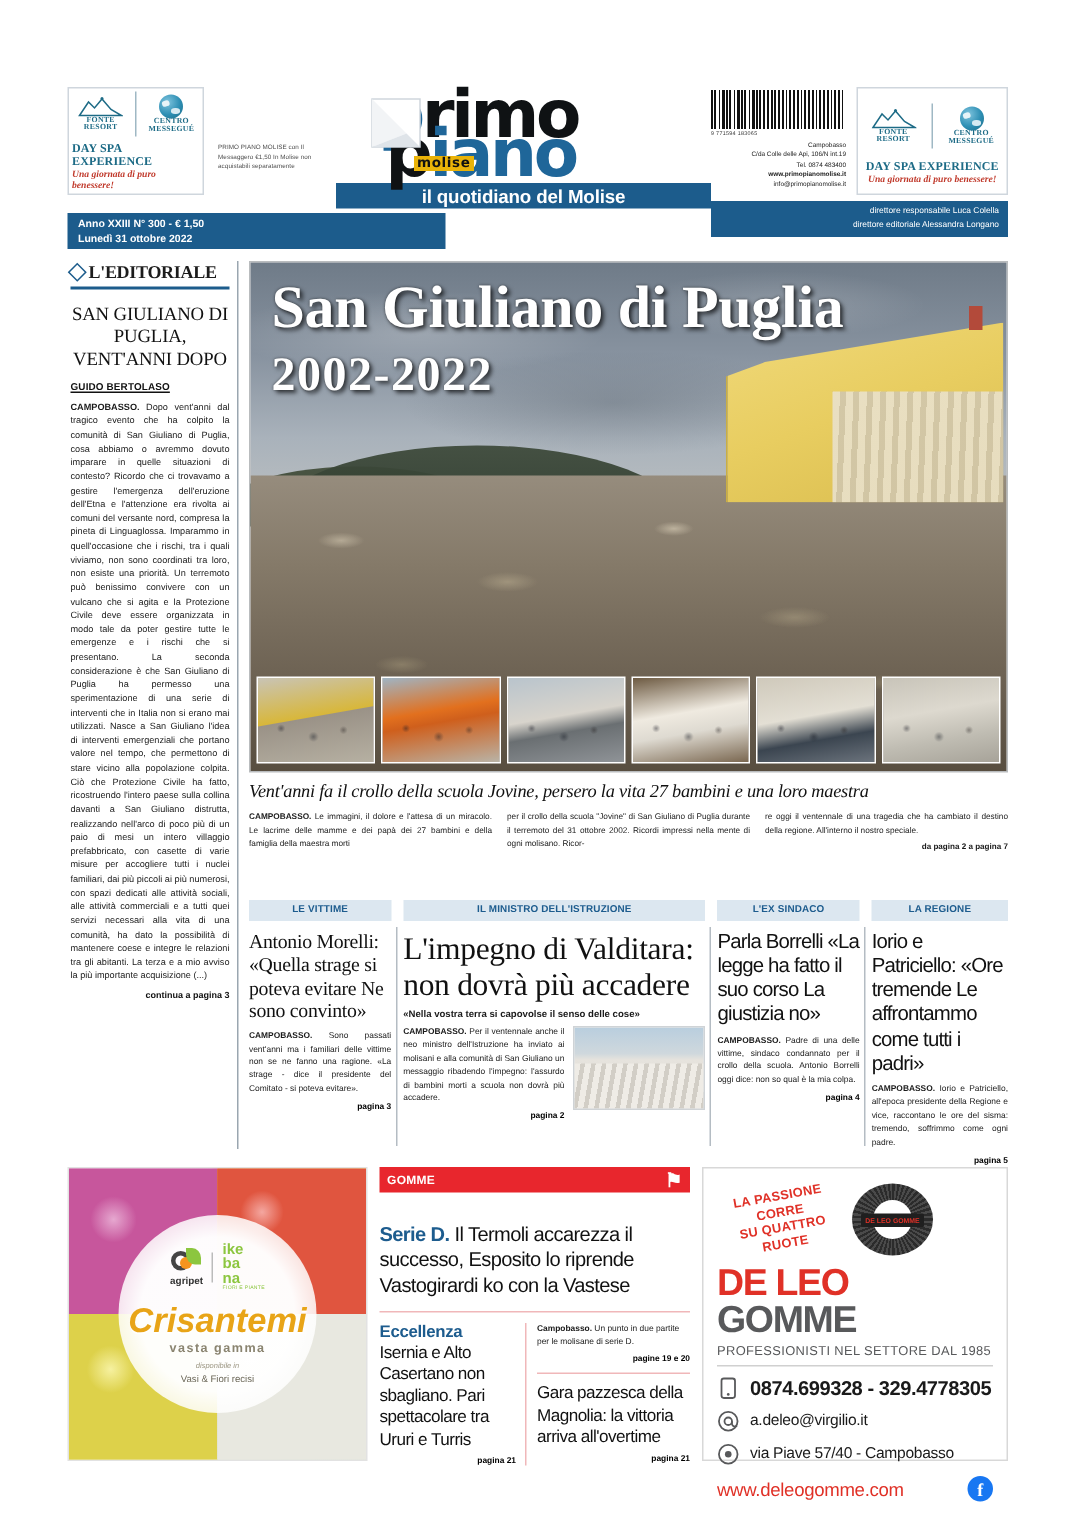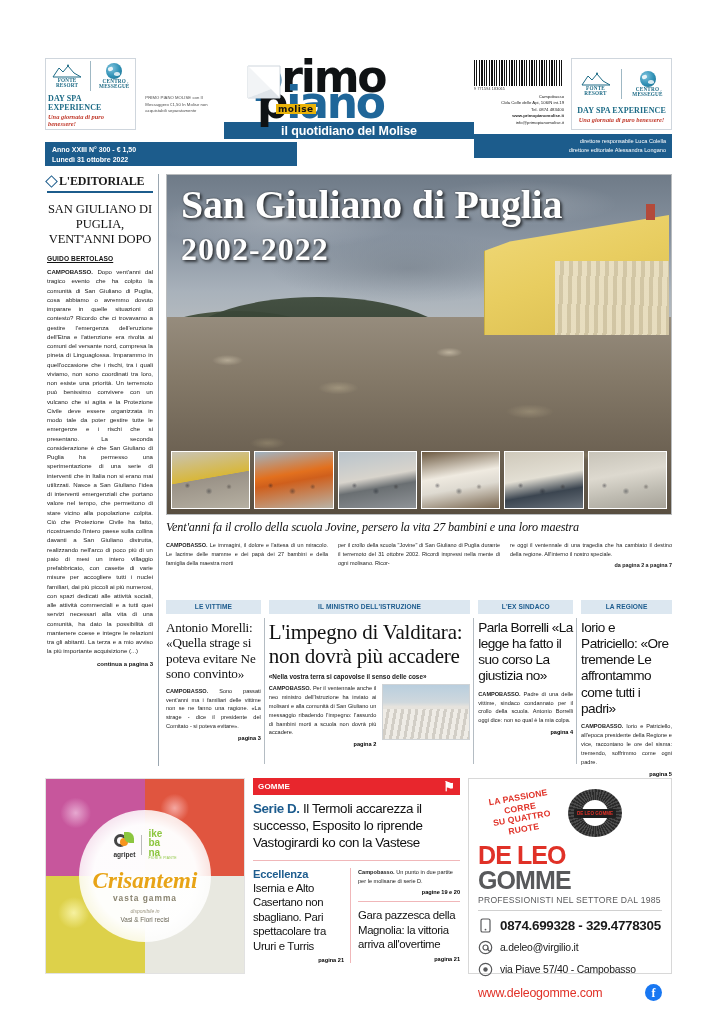--- a/index.html
+++ b/index.html
@@ -367,40 +367,40 @@
      background:#8cc63f; border-radius: 0 60% 0 60%; }
   .agripet-mark .drop { position:absolute; left:0; top:2px; width:13px;height:13px;
      border:3px solid #444; border-radius:50%; }
   .agripet-mark .orange { position:absolute; left:6px; top:6px; width:8px;height:8px;
      background:#f7941e; border-radius:50%; }
   .fbrand-txt { font-size:6.6px; font-weight:700; color:#333; margin-top:1px; text-align:center;}
   .fsep { width:1px; height:20px; background:#bbb; }
   .ike { font-size:10px; font-weight:700; color:#8cc63f; line-height:.92; text-align:left; }
   .ike small { display:block; font-size:3.4px; color:#8cc63f; font-weight:400; letter-spacing:.2px;}
   .crisantemi {
-    font-family:Liberation Serif, serif; font-style:italic; font-weight:700;
+    font-family:Liberation Sans, sans-serif; font-style:italic; font-weight:700;
     font-size: 23px; color:#e8a417; line-height:1; margin-top:7px;
     text-shadow: 0 1px 0 rgba(255,255,255,.9);
   }
   .vasta { font-size:8.4px; font-weight:700; color:#8a8470; letter-spacing:1px; margin-top:1px;}
   .disp { font-size:5px; font-style:italic; color:#9a9480; margin-top:5px; }
   .vasi { font-size:6.4px; color:#6b6758; margin-top:2px; }
 
   .sport {
     width: 207px; height: 196px; position:relative;
     border-top: none;
   }
   .sport-bar {
     background:#e8262d; height: 17px; display:flex; align-items:center;
     justify-content:space-between; padding: 0 5px;
   }
   .sport-bar .lbl { color:#fff; font-size:8px; font-weight:700; letter-spacing:.2px; }
   .sport-bar .flag { color:#fff; font-size:13px; line-height:1; font-weight:700; }
   .sport-lead {
-    font-size: 13.4px; line-height:1.26; margin-top: 6px; color:#111;
+    font-size: 13.4px; line-height:1.26; margin-top: 20px; color:#111;
     letter-spacing:-.4px;
   }
   .sport-lead b { color:#1d5c8e; font-weight:700; }
   .sport-split { display:flex; gap: 7px; margin-top: 8px; border-top:1px solid #f0b7b9; padding-top:7px;}
   .sp-left { width: 98px; border-right:1px solid #f0b7b9; padding-right:6px;}
   .sp-right { flex:1; }
   .sp-sub { font-size:11.2px; font-weight:700; color:#1d5c8e; letter-spacing:-.2px;}
   .sp-txt { font-size:11.4px; line-height:1.27; color:#111; margin-top:1px; letter-spacing:-.35px;}
   .sp-small { font-size:5.6px; line-height:1.58; color:#1a1a1a; }
   .sp-small b { font-weight:700; }

